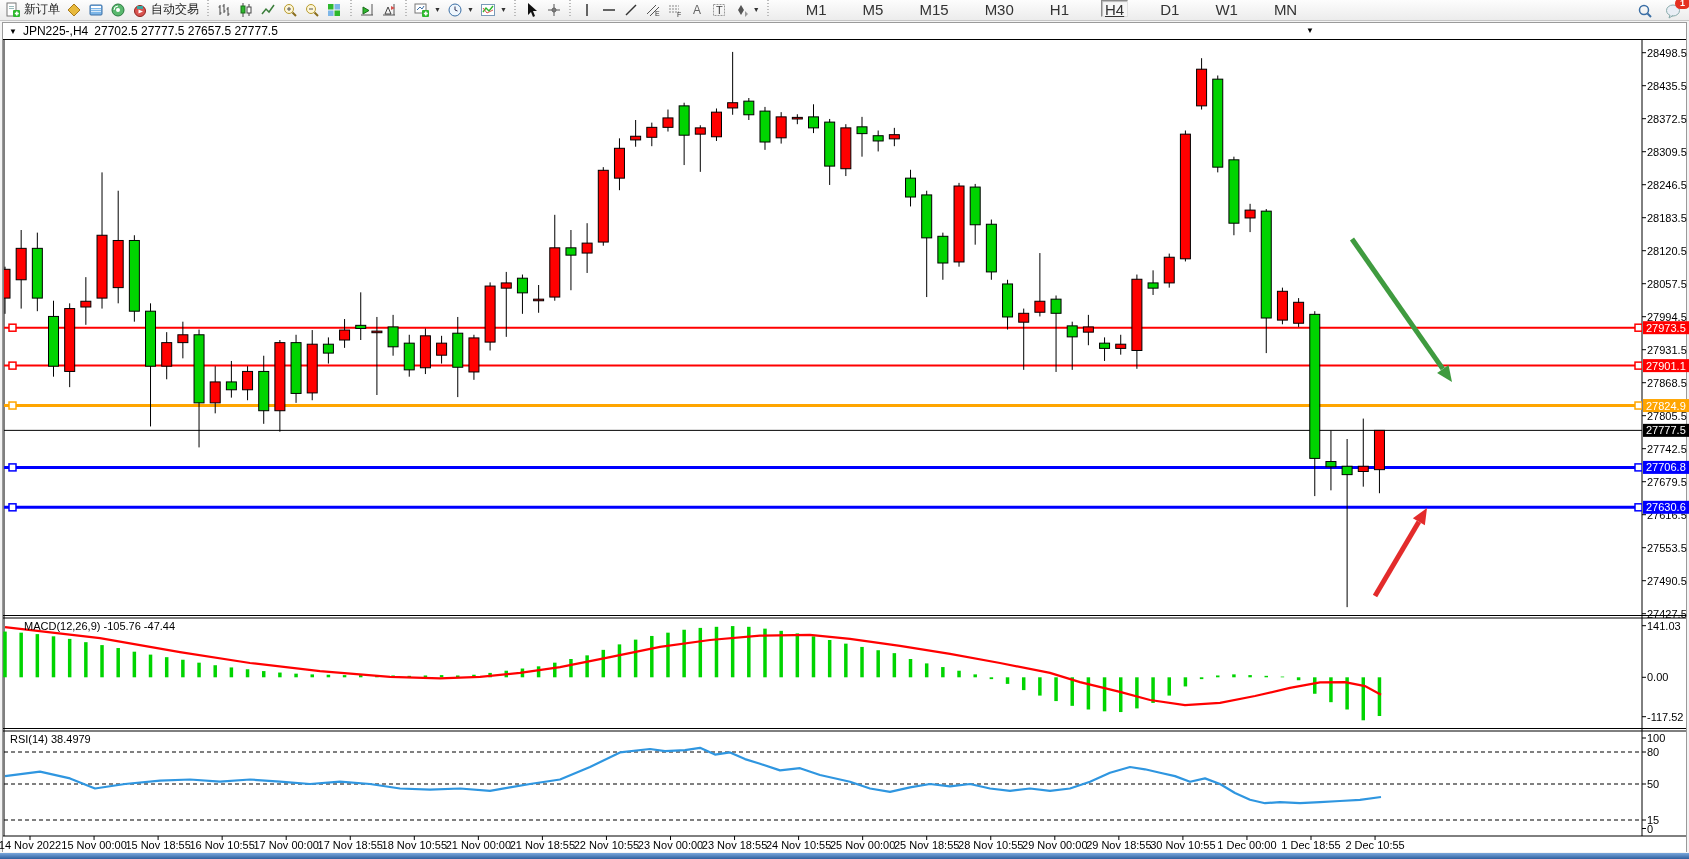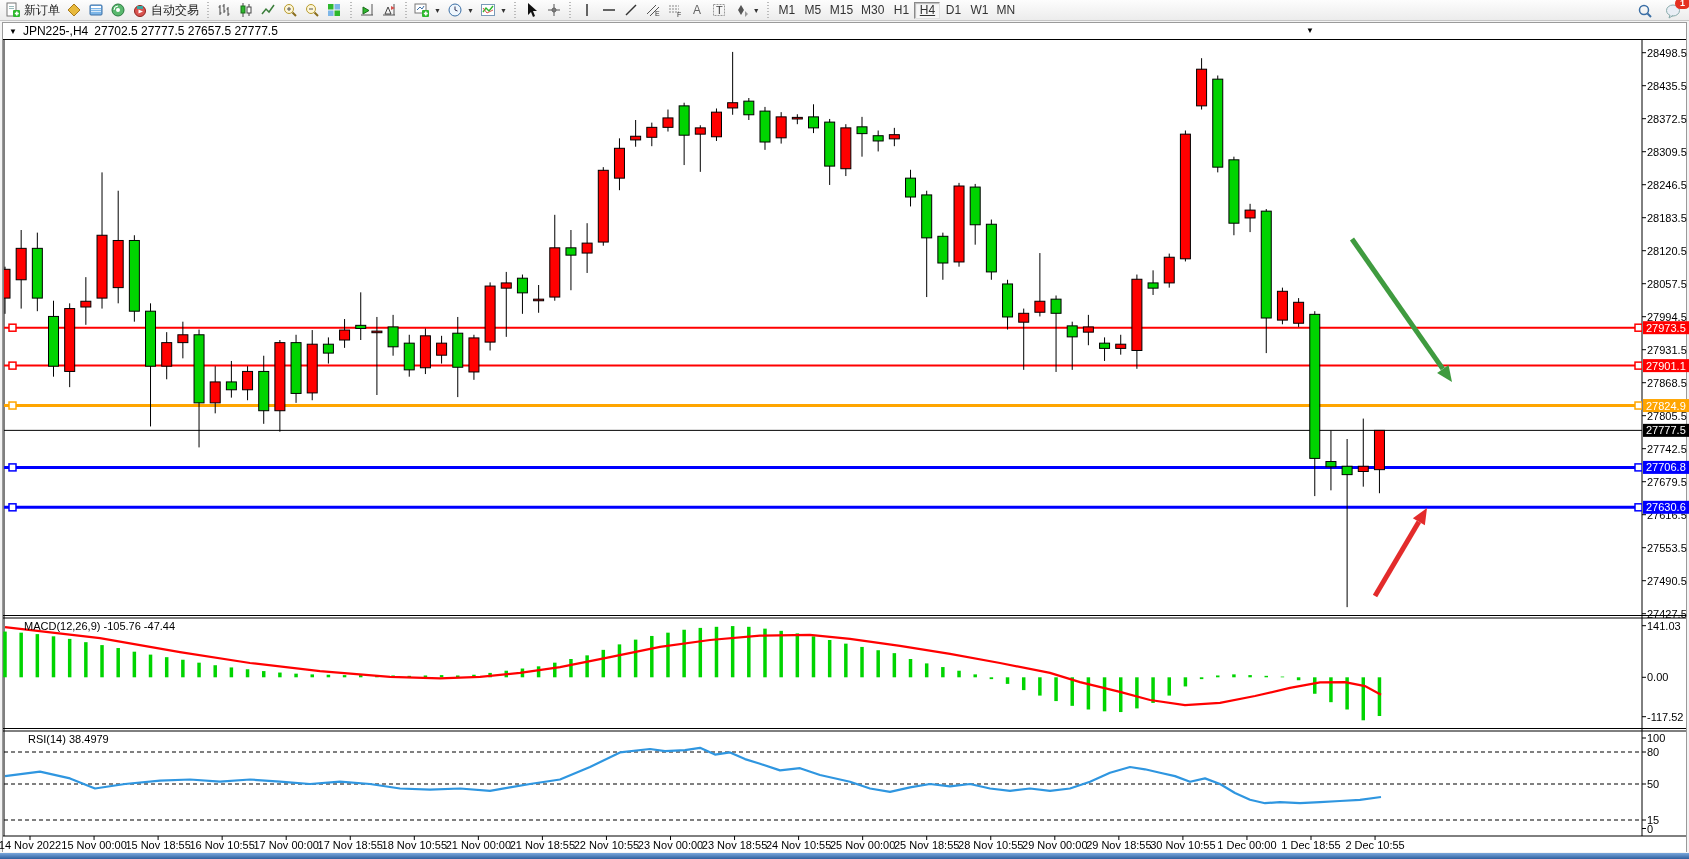--- a/index.html
+++ b/index.html
@@ -1,32 +1,32 @@
 <!DOCTYPE html>
 <html><head>
 <meta charset="utf-8">
 <style>
   html,body{margin:0;padding:0;background:#e8e8e8;font-family:"Liberation Sans",sans-serif;}
   #stage{position:relative;width:1689px;height:859px;background:#f4f4f4;overflow:hidden;}
 
   
   .toolbar{position:absolute;left:0;top:0;width:1689px;height:21px;
     background:linear-gradient(#fdfdfd,#ececec);border-bottom:1px solid #c6c6c6;
-    display:flex;align-items:center;padding-left:2px;box-sizing:border-box;}
+    display:flex;padding-left:2px;box-sizing:border-box;}
   .tbtn{display:flex;align-items:center;gap:3px;height:19px;min-width:22px;padding:0 2px;
     background:transparent;border:1px solid transparent;font-size:12px;color:#222;
     font-family:"Liberation Sans",sans-serif;cursor:default;}
   .tbtn svg{display:block;}
   .tbtn .cap{font-size:12px;white-space:nowrap;}
   .caret{font-size:7px;color:#333;margin-left:1px;}
   .grip{width:5px;height:16px;margin:0 3px;
     background:repeating-linear-gradient(#bbb 0 1px,transparent 1px 3px);
     background-size:2px 100%;background-repeat:no-repeat;background-position:center;}
-  .tfbtn{height:17px;min-width:26px;padding:0 3px;font-size:12px;color:#333;
-    background:transparent;border:1px solid transparent;font-family:"Liberation Sans",sans-serif;}
+  .tfbtn{height:17px;min-width:26px;padding:0 3px;font-size:15px;color:#333;
+    background:transparent;border:1px solid transparent;font-family:"Liberation Sans",sans-serif;margin-left:28px;}
   .tfbtn.active{background:#f6f6f6;border:1px solid #8a8a8a;border-right-color:#e0e0e0;border-bottom-color:#e0e0e0;box-shadow:inset 1px 1px 1px rgba(0,0,0,.25);text-decoration:underline;}
   .tb-right{position:absolute;right:4px;top:0;height:21px;display:flex;align-items:center;gap:6px;}
   .badge{position:absolute;right:-6px;top:-4px;background:#e53020;color:#fff;border-radius:8px;
     font-size:9px;line-height:11px;min-width:11px;text-align:center;padding:0 2px;font-weight:bold;}
 
   
   .chartwin{position:absolute;left:2px;top:22px;width:1685px;height:830px;background:#fff;border:1px solid #9a9a9a;box-sizing:border-box;}
   .titlebar{position:absolute;left:3px;top:23px;width:1683px;height:16px;background:#fff;
     font-size:12px;color:#000;display:flex;align-items:center;gap:6px;padding-left:6px;box-sizing:border-box;}
   .titlebar .tri{font-size:8px;}
@@ -935,18 +935,18 @@
       </g>
       <g>
         <rect x="1643" y="423.86701" width="46" height="13" fill="#000"></rect>
         <text x="1646" y="434.36701" font-size="11" font-family="&quot;Liberation Sans&quot;,sans-serif" fill="#fff">27777.5</text>
       </g>
     </svg>
 
   <div class="indlabel" style="left:10px;top:620px;padding-left:14px;">
     <span>MACD(12,26,9)</span> <span>-105.76 -47.44</span>
   </div>
-  <div class="indlabel" style="left:28px;top:733px;">
+  <div class="indlabel" style="left:10px;top:733px;">
     <span>RSI(14)</span> <span>38.4979</span>
   </div>
 
   <div class="bottomstrip"></div>
 </div>
 
 </body></html>

